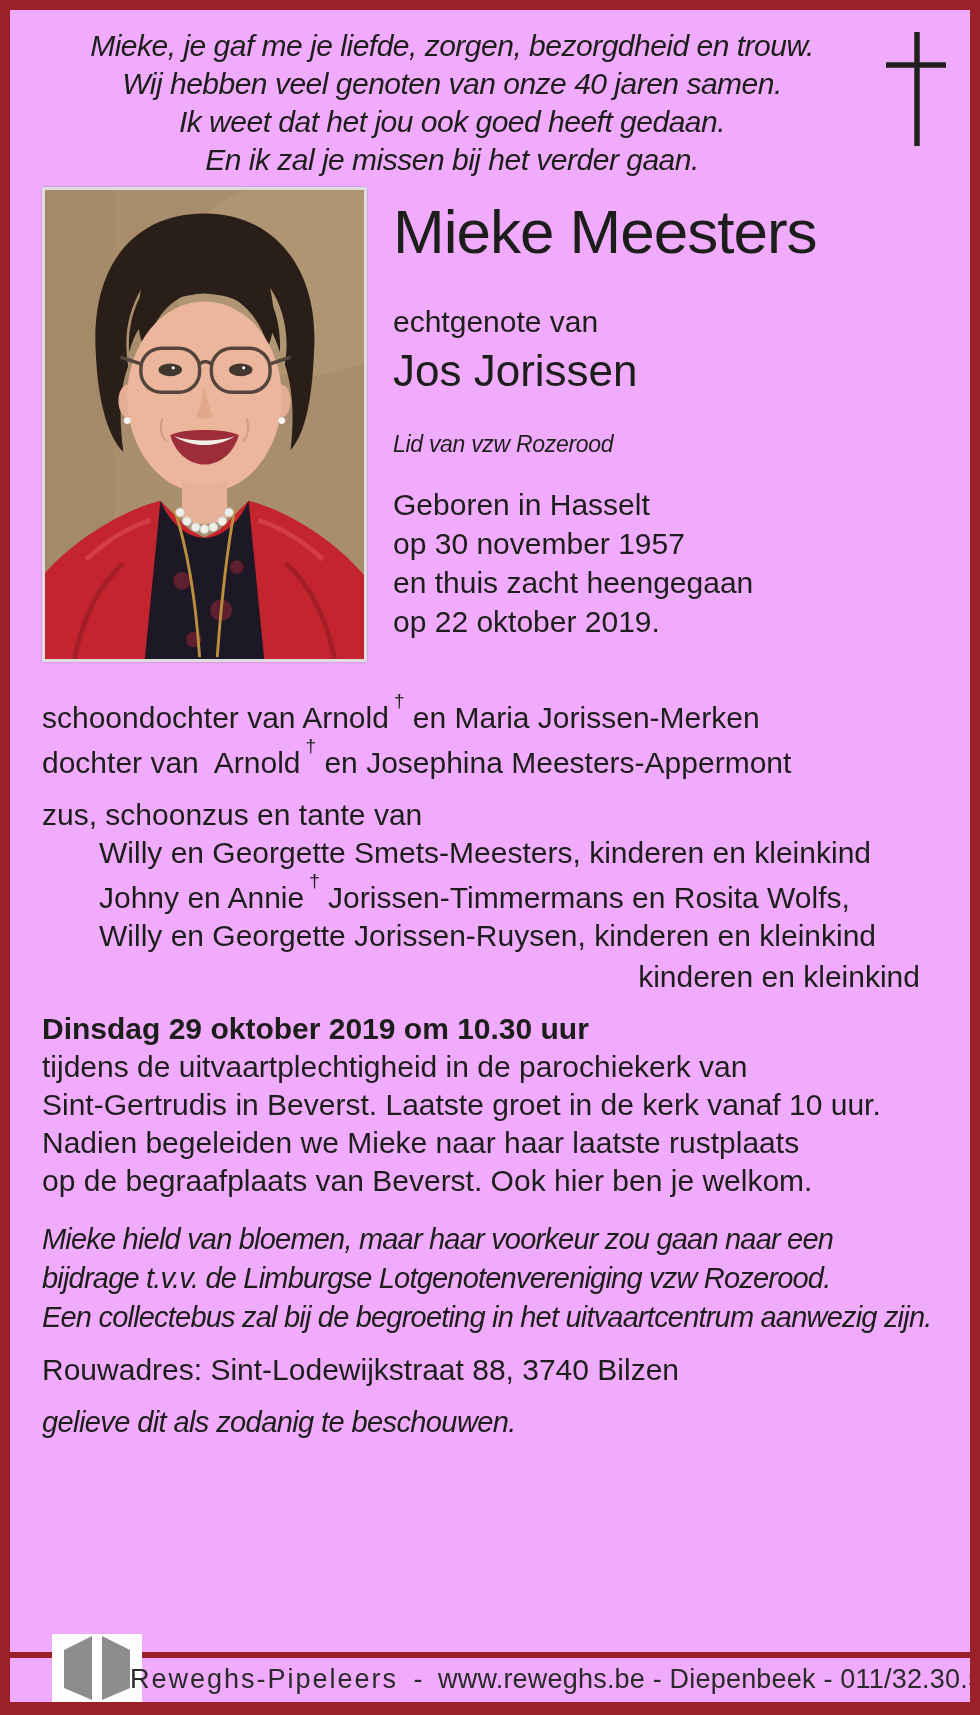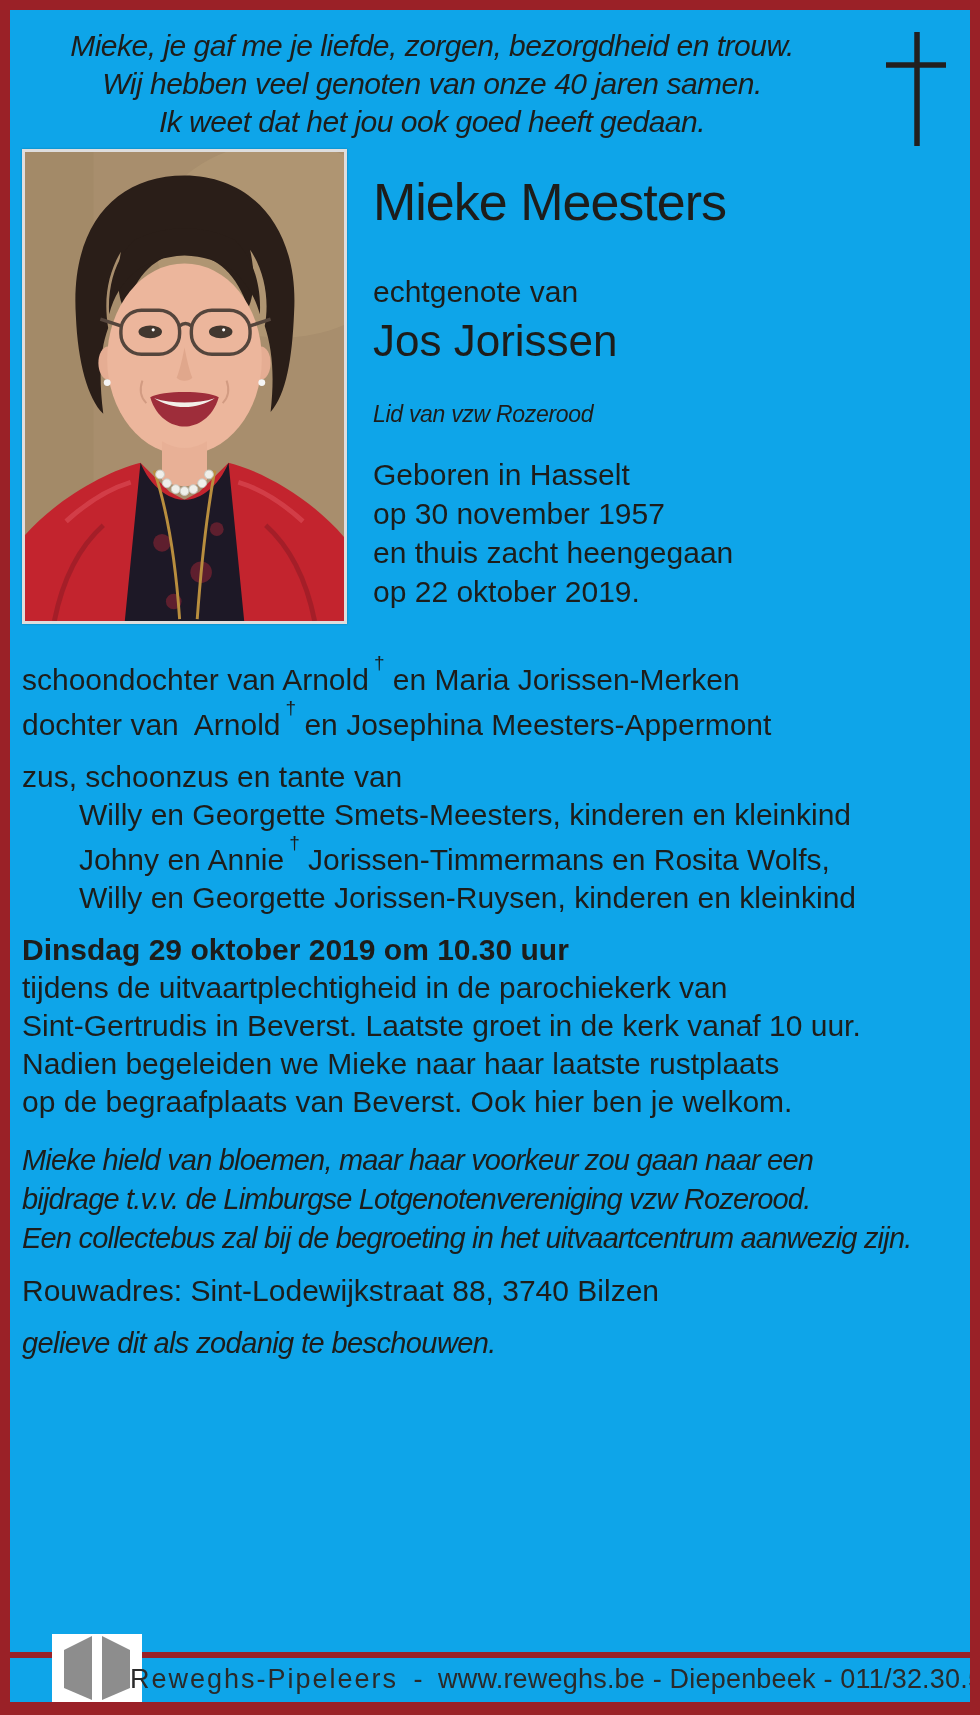--- a/index.html
+++ b/index.html
@@ -1,29 +1,29 @@
 <!DOCTYPE html>
 <html><head>
 <meta charset="utf-8">
 <style>
   html,body{margin:0;padding:0;background:#ffffff;}
   body{width:980px;height:1715px;font-family:"Liberation Sans",sans-serif;color:#1d1d1b;}
   .page{box-sizing:border-box;width:980px;height:1715px;border:10px solid #9a2127;border-bottom-width:13px;
-        position:relative;background:#0ea5e9;padding:17px 20px 0 12px;overflow:hidden;}
+        position:relative;background:#f0abfc;padding:17px 20px 0 32px;overflow:hidden;}
 
   
   .quote{width:820px;text-align:center;font-style:italic;font-size:30px;line-height:38px;letter-spacing:-0.5px;}
   .cross{position:absolute;top:20px;right:22px;}
 
   
   .main-row{display:flex;margin-top:8px;}
   .photo{width:319px;height:469px;border:3px solid #dedddd;box-shadow:0 0 2px rgba(0,0,0,.25);flex:0 0 auto;}
   .photo svg{display:block;width:319px;height:469px;}
   .id-col{padding-left:26px;padding-top:12px;}
-  .name{font-size:52px;line-height:66px;letter-spacing:-1px;margin:8px 0 0 0;font-weight:normal;}
+  .name{font-size:62px;line-height:66px;letter-spacing:-1px;margin:0 0 0 0;font-weight:normal;}
   .relation{font-size:30px;line-height:38px;margin-top:38px;}
   .spouse{font-size:44px;line-height:52px;margin-top:4px;}
   .membership{font-style:italic;font-size:23px;line-height:38px;margin-top:28px;letter-spacing:-0.3px;}
   .life{margin-top:22px;}
   .life div{font-size:30px;line-height:39px;}
 
   
   .bline{font-size:30px;line-height:38px;white-space:pre-wrap;}
   sup.dag{font-size:19px;position:relative;top:-10px;margin-left:5px;}
   .family{margin-top:30px;}
@@ -49,20 +49,21 @@
 </style>
 </head>
 <body>
 
 <div class="page">
 
   <div class="quote">
     <div>Mieke, je gaf me je liefde, zorgen, bezorgdheid en trouw.</div>
     <div>Wij hebben veel genoten van onze 40 jaren samen.</div>
     <div>Ik weet dat het jou ook goed heeft gedaan.</div>
+    <div>En ik zal je missen bij het verder gaan.</div>
   </div>
 
   <div class="cross">
     <svg width="64" height="118" viewBox="0 0 64 118">
       <line x1="33" y1="2" x2="33" y2="116" stroke="#221f1f" stroke-width="5.5"></line>
       <line x1="2" y1="35" x2="62" y2="35" stroke="#221f1f" stroke-width="5.5"></line>
     </svg>
   </div>
 
   <div class="main-row">
@@ -151,20 +152,21 @@
 
   <div class="family">
     <div class="bline"><span>schoondochter van Arnold</span><sup class="dag">†</sup><span> en Maria Jorissen-Merken</span></div>
     <div class="bline"><span>dochter van  Arnold</span><sup class="dag">†</sup><span> en Josephina Meesters-Appermont</span></div>
     <div class="bline sib-intro">zus, schoonzus en tante van</div>
     <div class="sib-list">
       <div class="bline"><span>Willy en Georgette Smets-Meesters, kinderen en kleinkind</span><span></span></div>
       <div class="bline"><span>Johny en Annie</span><sup class="dag">†</sup><span> Jorissen-Timmermans en Rosita Wolfs,</span></div>
       <div class="bline"><span>Willy en Georgette Jorissen-Ruysen, kinderen en kleinkind</span><span></span></div>
     </div>
+    <div class="bline sib-cont">kinderen en kleinkind</div>
   </div>
 
 
 
   <div class="event">
     <div class="event-title">Dinsdag 29 oktober 2019 om 10.30 uur</div>
     <div class="bline">tijdens de uitvaartplechtigheid in de parochiekerk van</div>
     <div class="bline">Sint-Gertrudis in Beverst. Laatste groet in de kerk vanaf 10 uur.</div>
     <div class="bline">Nadien begeleiden we Mieke naar haar laatste rustplaats</div>
     <div class="bline">op de begraafplaats van Beverst. Ook hier ben je welkom.</div>

